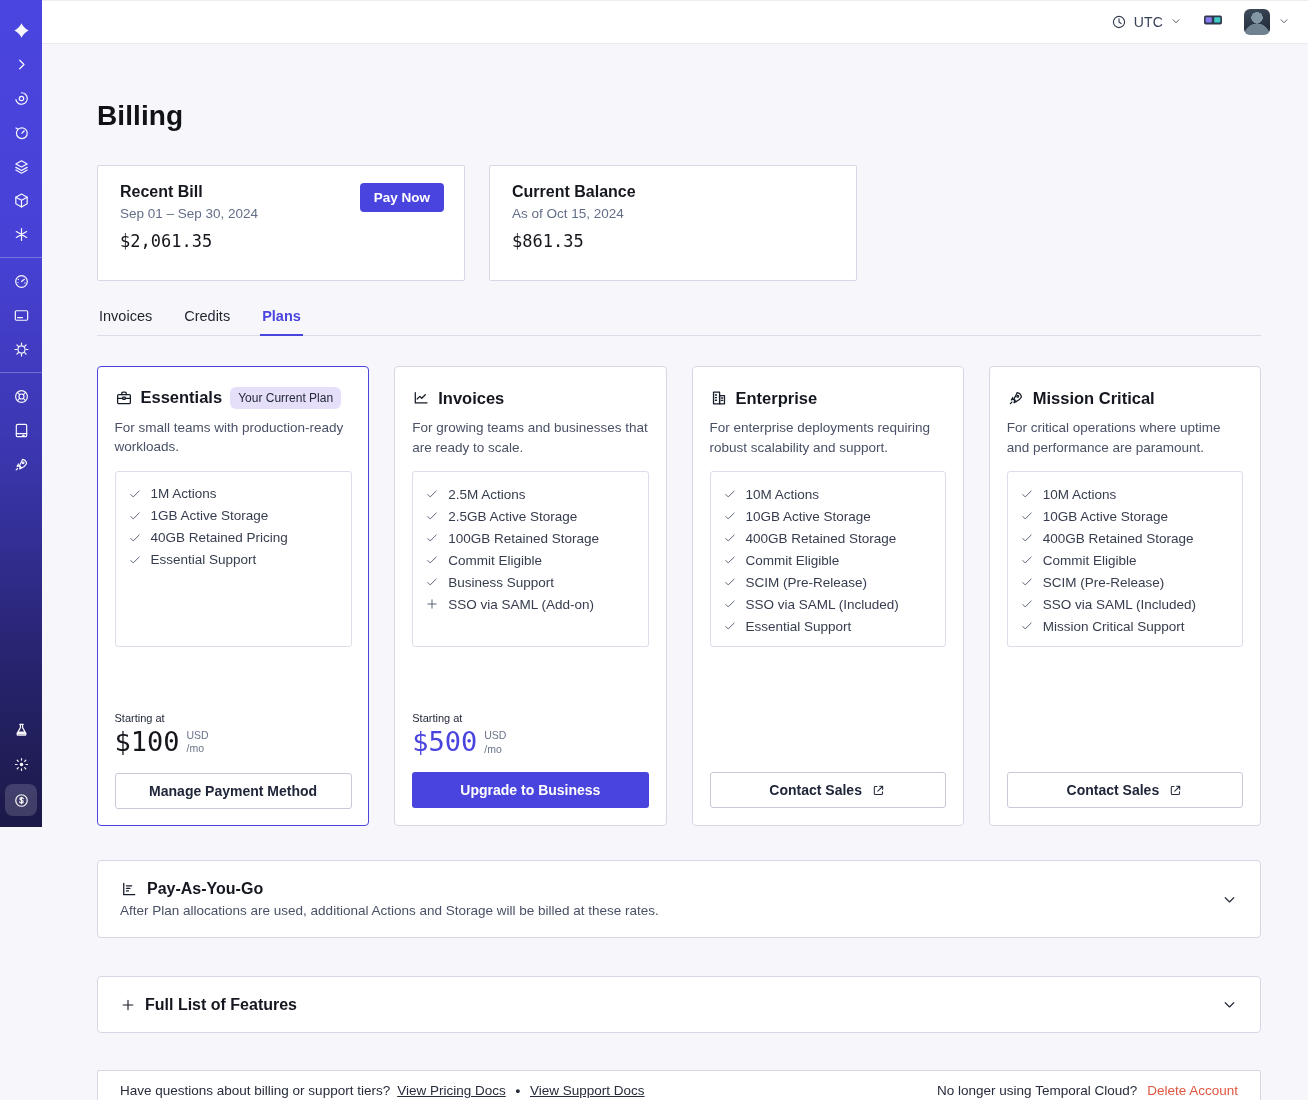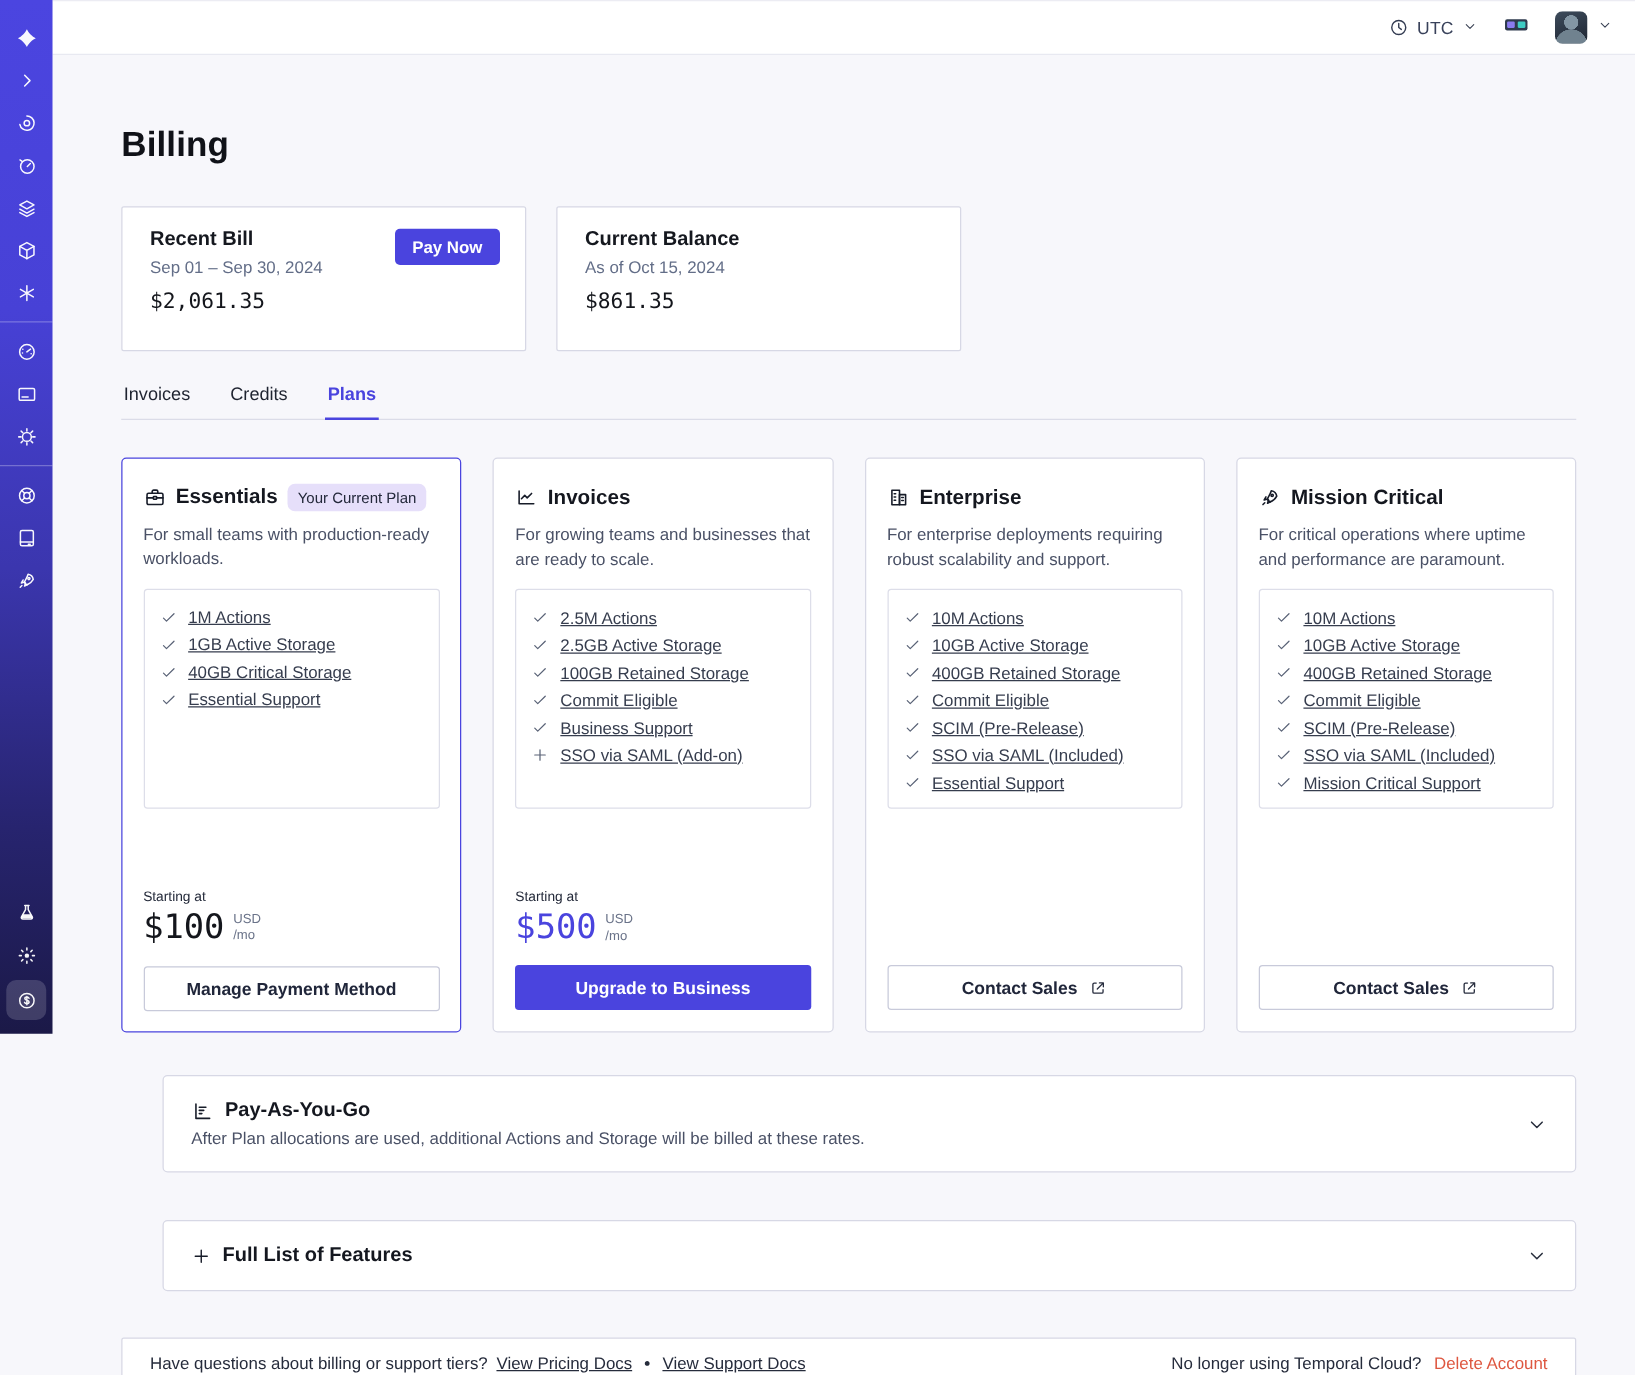--- a/index.html
+++ b/index.html
@@ -49,21 +49,21 @@
       linear-gradient(160deg,#3E4C5C 0%,#2A3442 60%,#1E2631 100%);
   }
   .muted-chev { color:#3A4254; }
 
   
   .main { position:absolute; left:32px; top:44px; right:0; padding:0 47px 0 65px; }
   h1.page-title { margin-top:56px; font-size:28px; font-weight:700; color:#101218; letter-spacing:.1px; }
 
   .summary-row { display:flex; gap:24px; margin-top:33px; }
   .summary-card {
-    width:324px; height:116px; background:#fff; border:1px solid #D7D8E5; border-radius:2px;
+    width:368px; height:116px; background:#fff; border:1px solid #D7D8E5; border-radius:2px;
     padding:17px 22px; position:relative;
   }
   .summary-title { font-size:16px; font-weight:700; color:#15181F; }
   .summary-sub { font-size:13.5px; color:#636E88; margin-top:5px; }
   .summary-amount { font-family:"DejaVu Sans Mono", monospace; font-size:17px; color:#14161C; margin-top:10px; }
   .pay-now {
     position:absolute; top:17px; right:20px;
     background:var(--accent,#4A44DE); color:#fff; border:none; border-radius:4px;
     font-size:13.5px; font-weight:600; padding:7px 14px; cursor:pointer;
     font-family:"Liberation Sans", sans-serif;
@@ -89,41 +89,41 @@
     background:var(--badge-bg,#E6DFFA); color:#23283A; font-size:12px; font-weight:500;
     padding:4px 8px; border-radius:6px; white-space:nowrap;
   }
   .plan-desc { margin-top:8px; font-size:13.5px; line-height:1.45; color:#4A5166; }
   .features-box {
     margin-top:14px; border:1px solid #DDDEE9; border-radius:3px;
     height:176px; padding:11px 12px; overflow:hidden;
   }
   .feat-row { display:flex; align-items:center; gap:9px; height:22px; }
   .feat-icon { display:flex; color:#5A6377; flex:none; }
-  .feat-label { font-size:13.5px; color:#363D4E; white-space:nowrap;text-decoration:underline; }
+  .feat-label { font-size:13.5px; color:#363D4E; white-space:nowrap; }
   .price-block { margin-top:17px; }
   .price-prefix { font-size:11px; color:#232939;margin-top:48px; }
   .amount-row { display:flex; align-items:flex-start; gap:7px; margin-top:3px; }
   .price-amount { font-family:"DejaVu Sans Mono", monospace; font-size:27px; color:#14161C; line-height:1.1; }
   .price-amount.highlight { color:var(--accent,#4A44DE); }
   .price-per { font-size:10.5px; color:#6A7389; line-height:1.3; padding-top:2px; }
   .cta {
     margin-top:auto; height:36px; border-radius:3px; font-size:14px; font-weight:600;
     display:flex; align-items:center; justify-content:center; gap:9px; cursor:pointer;
     font-family:"Liberation Sans", sans-serif;
   }
   .cta.outline { background:#fff; border:1px solid #C8CADA; color:#20263A; }
   .cta.filled { background:var(--accent,#4A44DE); border:none; color:#fff; }
   .cta .ext { display:flex; color:#272D3E; }
 
   
   .section-panel {
     background:#fff; border:1px solid #D7D8E5; border-radius:4px;
     display:flex; align-items:center; justify-content:space-between;
-    padding:13px 22px; cursor:pointer;margin-left:33px;
+    padding:13px 22px; cursor:pointer;
   }
   .section-panel.paygo { margin-top:34px; min-height:78px; }
   .section-panel.full-features { margin-top:38px; min-height:57px; }
   .section-left { }
   .section-title-row { display:flex; align-items:center; gap:9px; }
   .section-title { font-size:16px; font-weight:700; color:#14171F; }
   .section-sub { margin-top:5px; font-size:13.5px; color:#4A5166; }
   .section-chev { color:#272D3C; display:flex; }
   .section-icon { display:flex; color:#171C29; }
 
@@ -329,21 +329,21 @@
                 </svg>
               </span>
               <span class="feat-label">1GB Active Storage</span>
             </div>
             <div class="feat-row">
               <span class="feat-icon">
                 <svg width="14" height="14" viewBox="0 0 24 24" fill="none" stroke="currentColor" stroke-width="1.7" stroke-linecap="round" stroke-linejoin="round">
                   <path d="M4.8 12.9l4.1 4.1L19.2 6.9"></path>
                 </svg>
               </span>
-              <span class="feat-label">40GB Critical Storage</span>
+              <span class="feat-label">40GB Retained Pricing</span>
             </div>
             <div class="feat-row">
               <span class="feat-icon">
                 <svg width="14" height="14" viewBox="0 0 24 24" fill="none" stroke="currentColor" stroke-width="1.7" stroke-linecap="round" stroke-linejoin="round">
                   <path d="M4.8 12.9l4.1 4.1L19.2 6.9"></path>
                 </svg>
               </span>
               <span class="feat-label">Essential Support</span>
             </div>
           </div>

